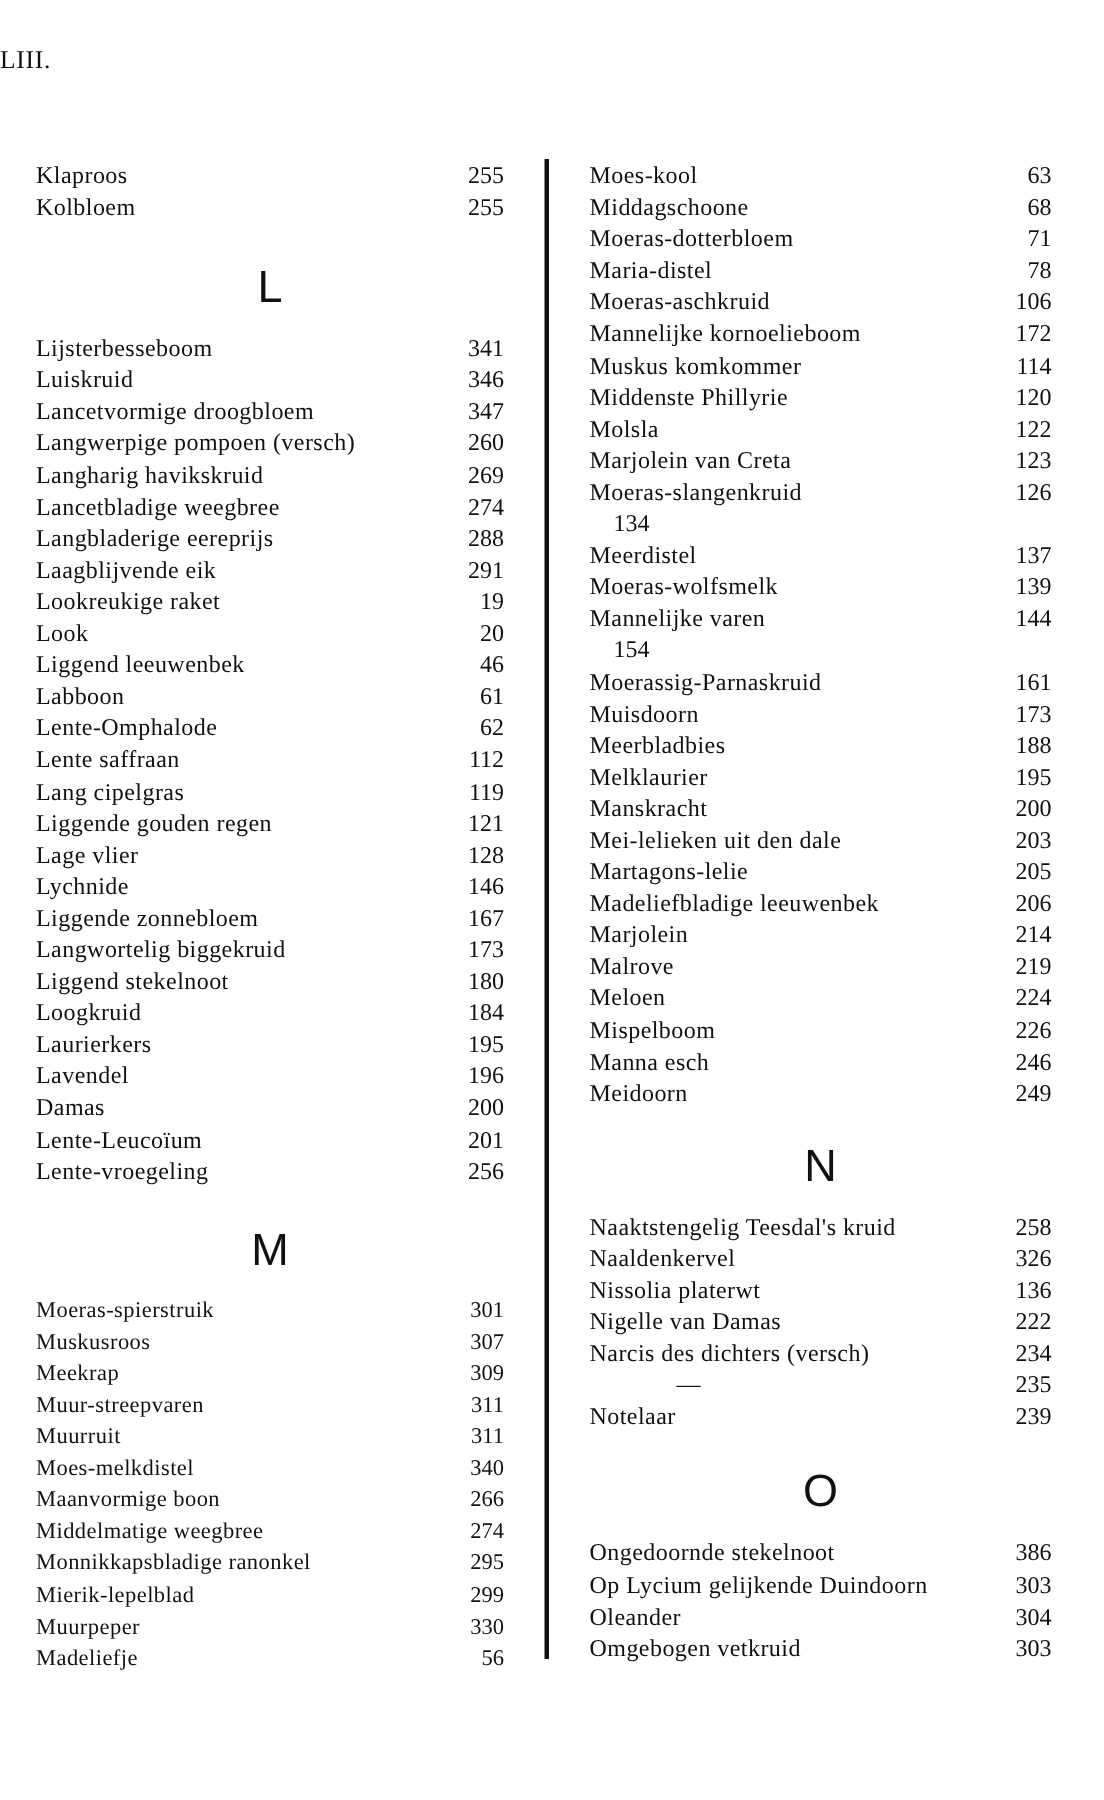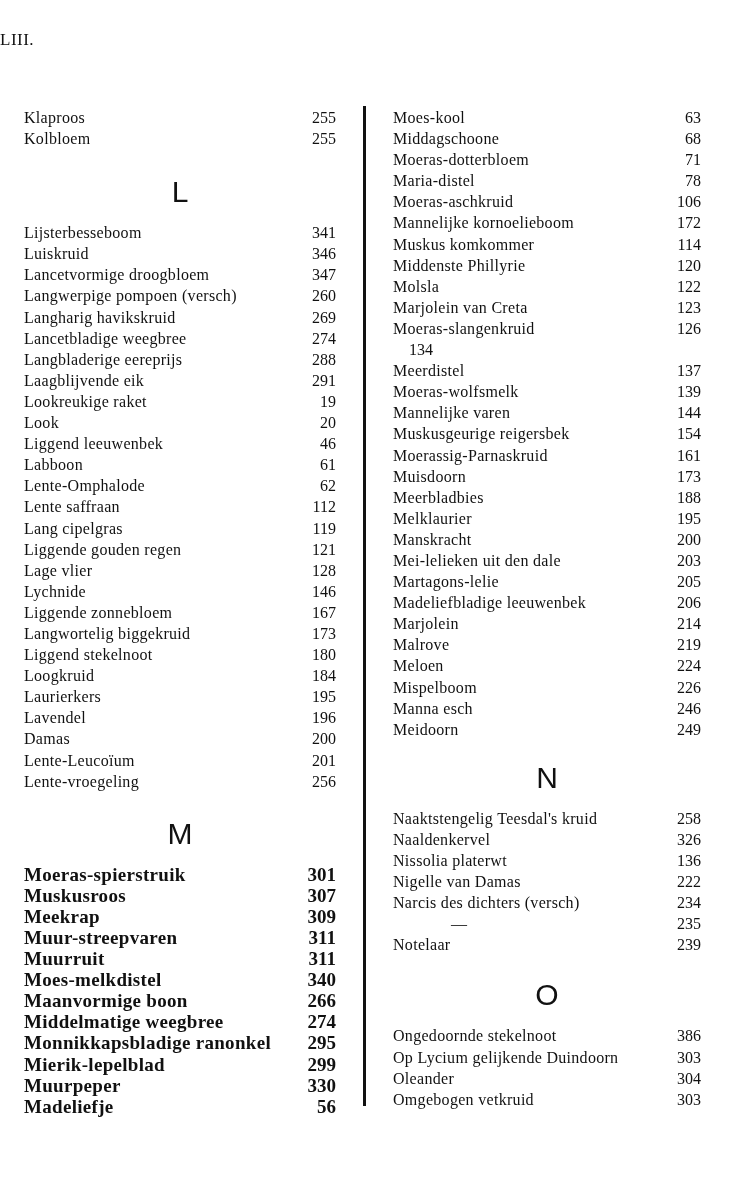--- a/index.html
+++ b/index.html
@@ -17,21 +17,21 @@
     .divider {
       position: absolute; left: 363px; top: 106px; width: 3px; height: 1000px;
       background: #111;
     }
     .row {
       display: flex; justify-content: space-between; align-items: baseline;
       height: 21.1px; font-size: 16px; line-height: 21.1px; white-space: nowrap;
     }
     .row .name { letter-spacing: 0.3px; }
     .row .page { text-align: right; min-width: 40px; }
-    .bold .row { font-weight: bold; font-size: 19px; }
+    .bold .row { font-weight: normal; font-size: 15px; }
     .letter {
       font-family: "Liberation Sans", "DejaVu Sans", sans-serif;
       font-size: 30px; text-align: center; height: 60px; line-height: 60px;
     }
     .section { margin: 0; }
   </style>
 </head>
 <body>
 
 <div class="page-number">LIII.</div>
@@ -275,21 +275,20 @@
         </div>
         <div class="row">
           <span class="name">Moeras-wolfsmelk</span>
           <span class="page">139</span>
         </div>
         <div class="row">
           <span class="name">Mannelijke varen</span>
           <span class="page">144</span>
         </div>
         <div class="row">
-          <span class="name">Muskusgeurige reigersbek</span>
           <span class="page">154</span>
         </div>
         <div class="row">
           <span class="name">Moerassig-Parnaskruid</span>
           <span class="page">161</span>
         </div>
         <div class="row">
           <span class="name">Muisdoorn</span>
           <span class="page">173</span>
         </div>

